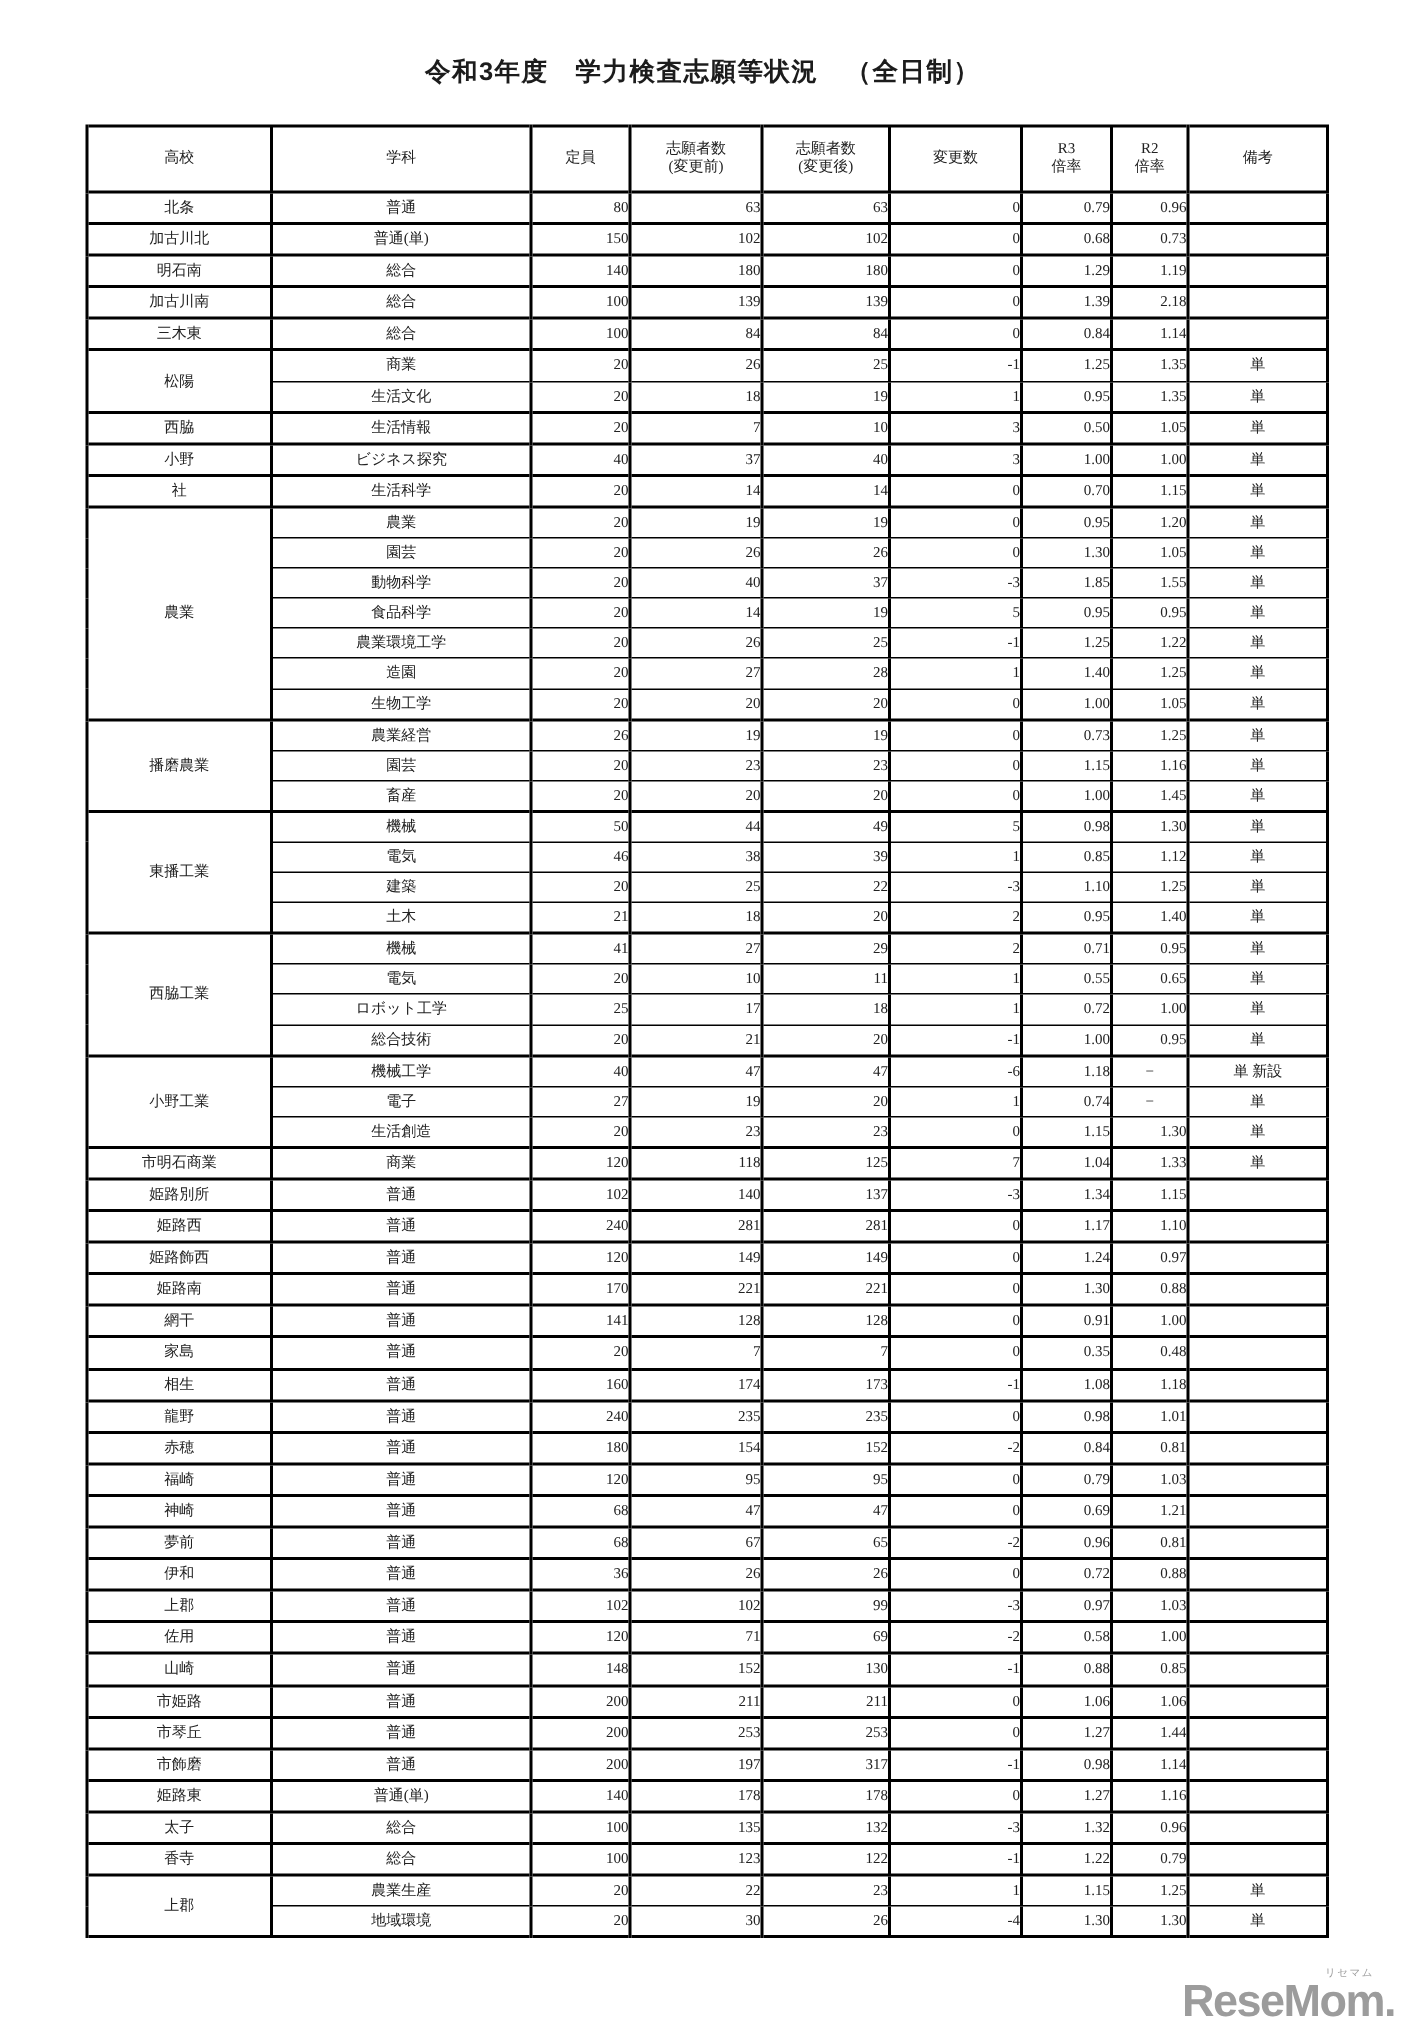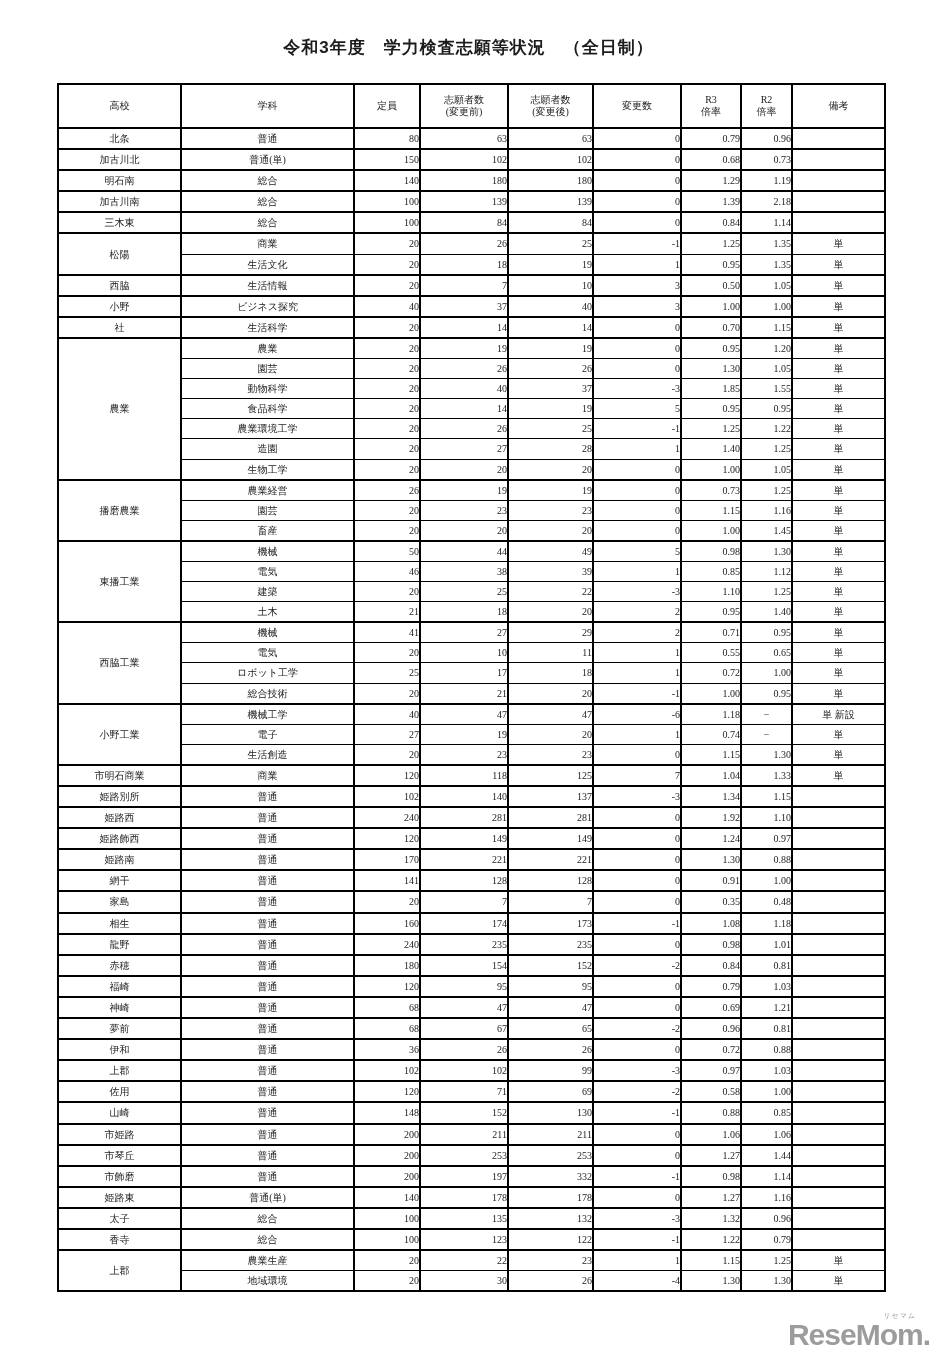--- a/index.html
+++ b/index.html
@@ -479,21 +479,21 @@
         <td class="c-rate">1.15</td>
         <td class="c-remark"></td>
       </tr>
       <tr class="group-start">
         <td class="c-school" rowspan="1">姫路西</td>
         <td class="c-dept">普通</td>
         <td class="c-num">240</td>
         <td class="c-num">281</td>
         <td class="c-num">281</td>
         <td class="c-num">0</td>
-        <td class="c-rate">1.92</td>
+        <td class="c-rate">1.17</td>
         <td class="c-rate">1.10</td>
         <td class="c-remark"></td>
       </tr>
       <tr class="group-start">
         <td class="c-school" rowspan="1">姫路飾西</td>
         <td class="c-dept">普通</td>
         <td class="c-num">120</td>
         <td class="c-num">149</td>
         <td class="c-num">149</td>
         <td class="c-num">0</td>
@@ -664,21 +664,21 @@
         <td class="c-num">0</td>
         <td class="c-rate">1.27</td>
         <td class="c-rate">1.44</td>
         <td class="c-remark"></td>
       </tr>
       <tr class="group-start">
         <td class="c-school" rowspan="1">市飾磨</td>
         <td class="c-dept">普通</td>
         <td class="c-num">200</td>
         <td class="c-num">197</td>
-        <td class="c-num">332</td>
+        <td class="c-num">317</td>
         <td class="c-num">-1</td>
         <td class="c-rate">0.98</td>
         <td class="c-rate">1.14</td>
         <td class="c-remark"></td>
       </tr>
       <tr class="group-start">
         <td class="c-school" rowspan="1">姫路東</td>
         <td class="c-dept">普通(単)</td>
         <td class="c-num">140</td>
         <td class="c-num">178</td>

